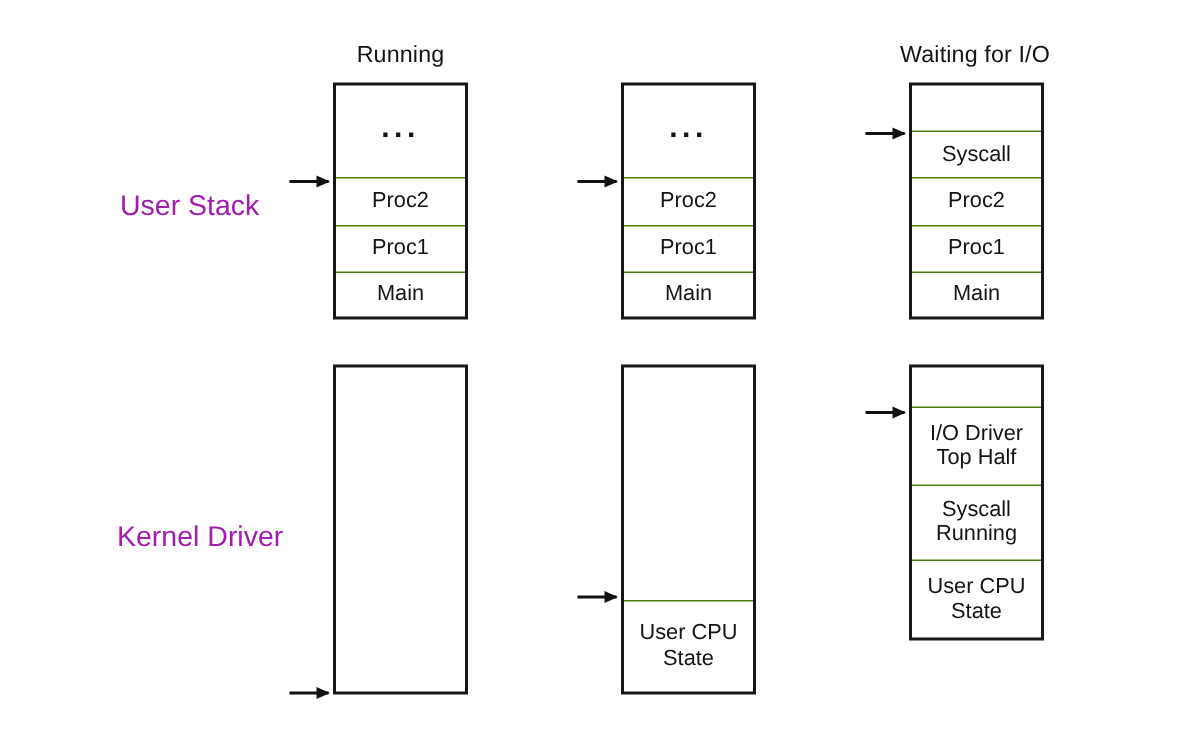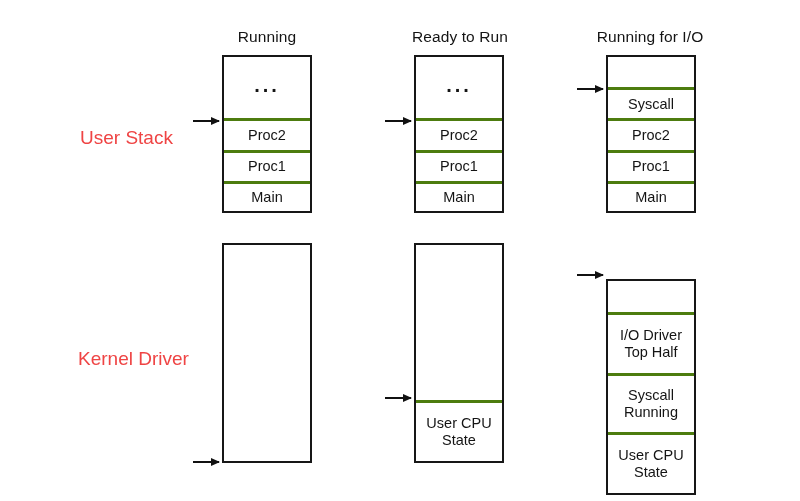--- a/index.html
+++ b/index.html
@@ -34,21 +34,21 @@
   }
   .col-header.c0 { left: 177px; }
   .col-header.c1 { left: 370px; }
   .col-header.c2 { left: 560px; }
 
   
   .row-label {
     position: absolute;
     text-align: left;
     font-size: 19px;
-    color: #ef4444;
+    color: #a21caf;
     white-space: nowrap;
   }
   .row-label.user   { left: 80px; top: 127px; }
   .row-label.kernel { left: 78px; top: 348px; }
 
   
   .stack {
     position: absolute;
     box-sizing: border-box;
     border: 2.5px solid #171717;
@@ -59,21 +59,21 @@
   }
   .cell {
     box-sizing: border-box;
     display: flex;
     flex-direction: column;
     align-items: center;
     justify-content: center;
     font-size: 14.5px;
     line-height: 1.16;
     color: #141414;
-    border-top: 3px solid #4d7c0f;
+    border-top: 1px solid #4d7c0f;
     text-align: center;
     white-space: nowrap;
   }
   .cell.no-rule { border-top: none; }
   .cell.blank { color: transparent; }
   .cell .ln { display: block; }
   .cell.ellipsis {
     font-size: 20px;
     letter-spacing: 3px;
     font-weight: 700;
@@ -98,22 +98,21 @@
     border-bottom: 4.5px solid transparent;
     border-left: 9px solid #111111;
   }
 </style>
 </head>
 <body>
 
 <div id="diagram">
 
   <div class="col-header c0">Running</div>
-  <div class="col-header c1">Ready to Run</div>
-  <div class="col-header c2">Running for I/O</div>
+  <div class="col-header c2">Waiting for I/O</div>
 
   <div class="row-label user">User Stack</div>
   <div class="row-label kernel">Kernel Driver</div>
 
   <div class="stack" style="left:222px; top:55px; width:90px; height:158px;">
     <div class="cell ellipsis no-rule" style="height:63px;">...</div>
     <div class="cell" style="height:32px;">Proc2</div>
     <div class="cell" style="height:32px;">Proc1</div>
     <div class="cell" style="height:31px;">Main</div>
   </div>
@@ -143,21 +142,21 @@
 
   <div class="stack" style="left:414px; top:243px; width:90px; height:220px;">
     <div class="cell blank no-rule" style="height:155px;"></div>
     <div class="cell" style="height:61px;">
       <span class="ln">User CPU</span>
       <span class="ln">State</span>
     </div>
   </div>
   <div class="arrow" style="left:385px; top:397px;"></div>
 
-  <div class="stack" style="left:606px; top:243px; width:90px; height:216px;margin-top:36px;">
+  <div class="stack" style="left:606px; top:243px; width:90px; height:184px;">
     <div class="cell blank no-rule" style="height:31px;"></div>
     <div class="cell" style="height:62px;">
       <span class="ln">I/O Driver</span>
       <span class="ln">Top Half</span>
     </div>
     <div class="cell" style="height:60px;">
       <span class="ln">Syscall</span>
       <span class="ln">Running</span>
     </div>
     <div class="cell" style="height:62px;">

